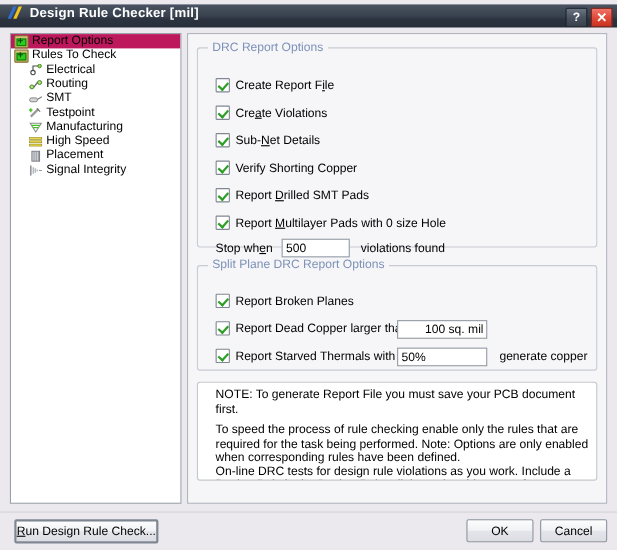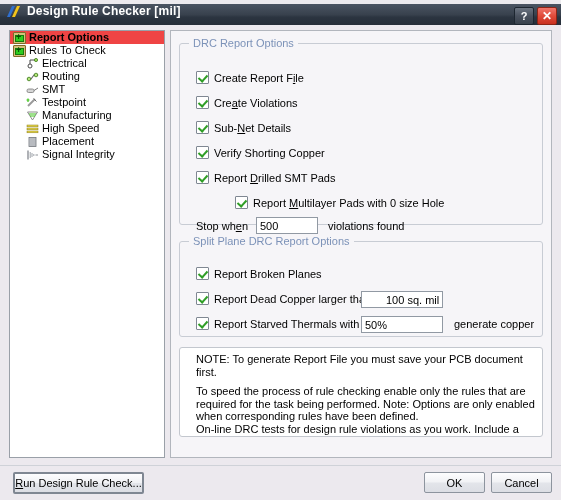--- a/index.html
+++ b/index.html
@@ -93,21 +93,21 @@
     display: flex;
     align-items: center;
     height: 13px;
     padding-left: 3px;
     font-size: 11px;
     line-height: 13px;
     white-space: nowrap;
     cursor: default;
   }
   .tree-node.child { padding-left: 16px; }
-  .tree-node.selected { background: #ef4444; font-weight: bold; }
+  .tree-node.selected { background: #be185d; }
   .tree-ico {
     width: 13px; height: 12px;
     margin-right: 3px;
     flex: none;
     position: relative;
   }
   .tree-label { color: #000; }
 
   
   .ico-folder {
@@ -407,21 +407,21 @@
         <div class="chk-row" style="left:16px; top:96px;">
           <span class="chkbox checked"></span>
           <span class="chk-label"><span>Verify Shorting Copper</span></span>
         </div>
 
         <div class="chk-row" style="left:16px; top:121px;">
           <span class="chkbox checked"></span>
           <span class="chk-label"><span>Report </span><span class="mn">D</span><span>rilled SMT Pads</span></span>
         </div>
 
-        <div class="chk-row" style="left:16px; top:146px;margin-left:39px;">
+        <div class="chk-row" style="left:16px; top:146px;">
           <span class="chkbox checked"></span>
           <span class="chk-label"><span>Report </span><span class="mn">M</span><span>ultilayer Pads with 0 size Hole</span></span>
         </div>
 
         <div class="inline-row" style="left:16px; top:168px;">
           <span class="lbl"><span>Stop wh</span><span class="mn">e</span><span>n</span></span>
           <input class="txtin" style="width: 62px; margin-left: 8px;" value="500">
           <span class="lbl" style="margin-left:10px;">violations found</span>
         </div>
       </fieldset>

